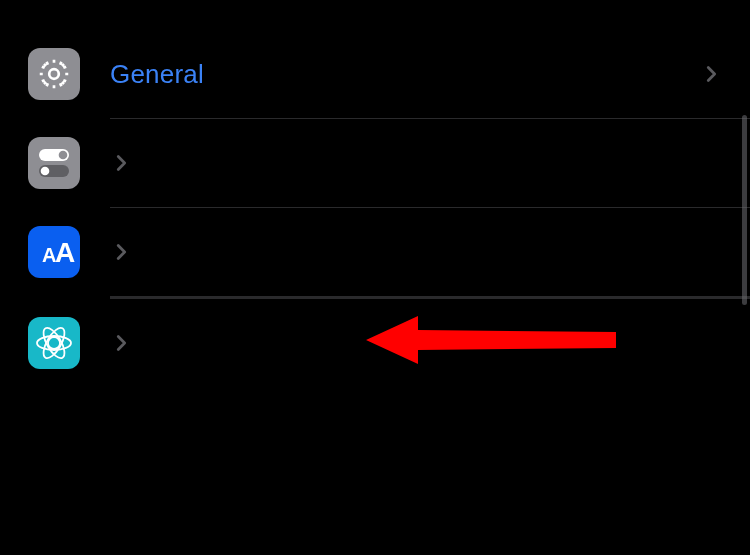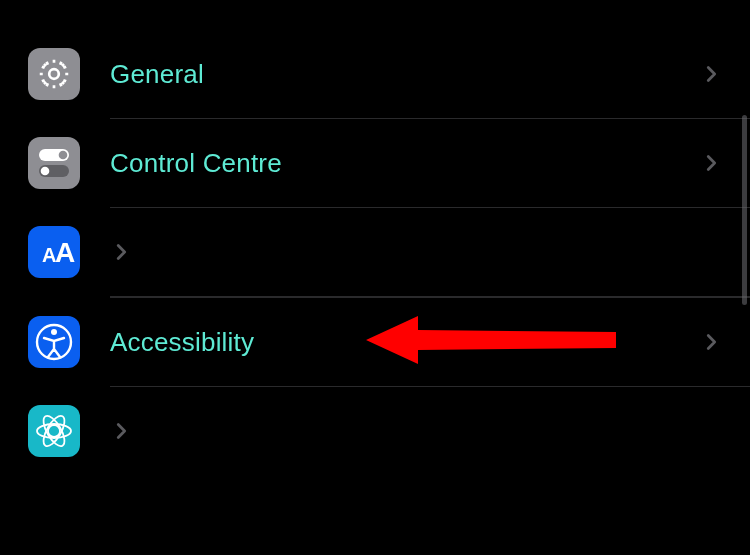--- a/index.html
+++ b/index.html
@@ -27,21 +27,21 @@
     height: 52px;
     border-radius: 12px;
     flex-shrink: 0;
     display: flex;
     align-items: center;
     justify-content: center;
     margin-right: 30px;
   }
   .label {
     flex: 1;
-    color: #5eead4;
+    color: #3b82f6;
     font-size: 26px;
     font-weight: 400;
     letter-spacing: 0.2px;
   }
   .chevron {
     flex-shrink: 0;
     width: 22px;
     height: 22px;
     color: #5a5a5e;
     margin-right: 10px;
@@ -98,21 +98,20 @@
 
   <div class="row">
     <div class="icon-box bg-control">
       <svg viewBox="0 0 52 52" width="52" height="52">
         <rect x="11" y="12" width="30" height="12" rx="6" fill="#fff"></rect>
         <circle cx="35" cy="18" r="4.3" fill="#8e8e93"></circle>
         <rect x="11" y="28" width="30" height="12" rx="6" fill="#5f5f63"></rect>
         <circle cx="17" cy="34" r="4.3" fill="#fff"></circle>
       </svg>
     </div>
-    <div class="label">Control Centre</div>
     <svg class="chevron" viewBox="0 0 24 24" fill="none" stroke="currentColor" stroke-width="3" stroke-linecap="round" stroke-linejoin="round">
         <polyline points="9 5 16 12 9 19"></polyline>
       </svg>
   </div>
   <div class="sep"></div>
 
   <div class="row">
     <div class="icon-box bg-display">
       <svg viewBox="0 0 52 52" width="52" height="52">
         <text x="14" y="36" font-size="20" font-weight="600" fill="#fff" font-family="-apple-system,Helvetica">A</text>
@@ -120,33 +119,20 @@
       </svg>
     </div>
     <svg class="chevron" viewBox="0 0 24 24" fill="none" stroke="currentColor" stroke-width="3" stroke-linecap="round" stroke-linejoin="round">
         <polyline points="9 5 16 12 9 19"></polyline>
       </svg>
   </div>
   <div class="sep"></div>
 
   <div class="sep"></div>
 
-  <div class="row">
-    <div class="icon-box bg-access">
-      <svg viewBox="0 0 52 52" width="52" height="52" fill="none" stroke="#fff" stroke-width="2.4">
-        <circle cx="26" cy="26" r="17"></circle>
-        <circle cx="26" cy="16" r="3" fill="#fff" stroke="none"></circle>
-        <path d="M16 22l10 3 10-3M26 25v8M26 33l-6 8M26 33l6 8" stroke-linecap="round"></path>
-      </svg>
-    </div>
-    <div class="label">Accessibility</div>
-    <svg class="chevron" viewBox="0 0 24 24" fill="none" stroke="currentColor" stroke-width="3" stroke-linecap="round" stroke-linejoin="round">
-        <polyline points="9 5 16 12 9 19"></polyline>
-      </svg>
-  </div>
   <div class="sep"></div>
 
   <div class="row">
     <div class="icon-box bg-wall">
       <svg viewBox="0 0 52 52" width="52" height="52" fill="none" stroke="#fff" stroke-width="1.8">
         <circle cx="26" cy="26" r="6"></circle>
         <ellipse cx="26" cy="26" rx="17" ry="7"></ellipse>
         <ellipse cx="26" cy="26" rx="17" ry="7" transform="rotate(60 26 26)"></ellipse>
         <ellipse cx="26" cy="26" rx="17" ry="7" transform="rotate(-60 26 26)"></ellipse>
       </svg>

